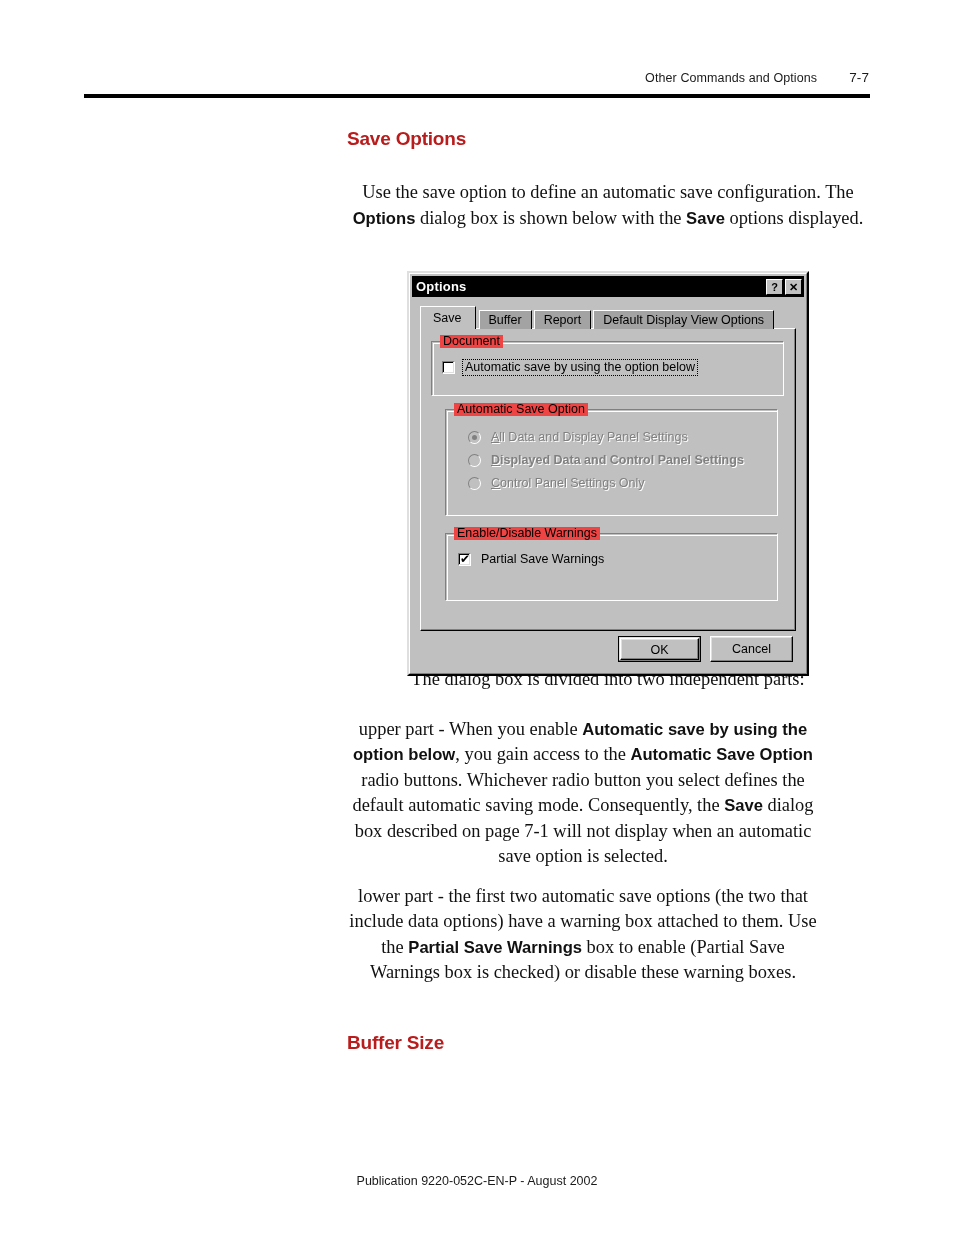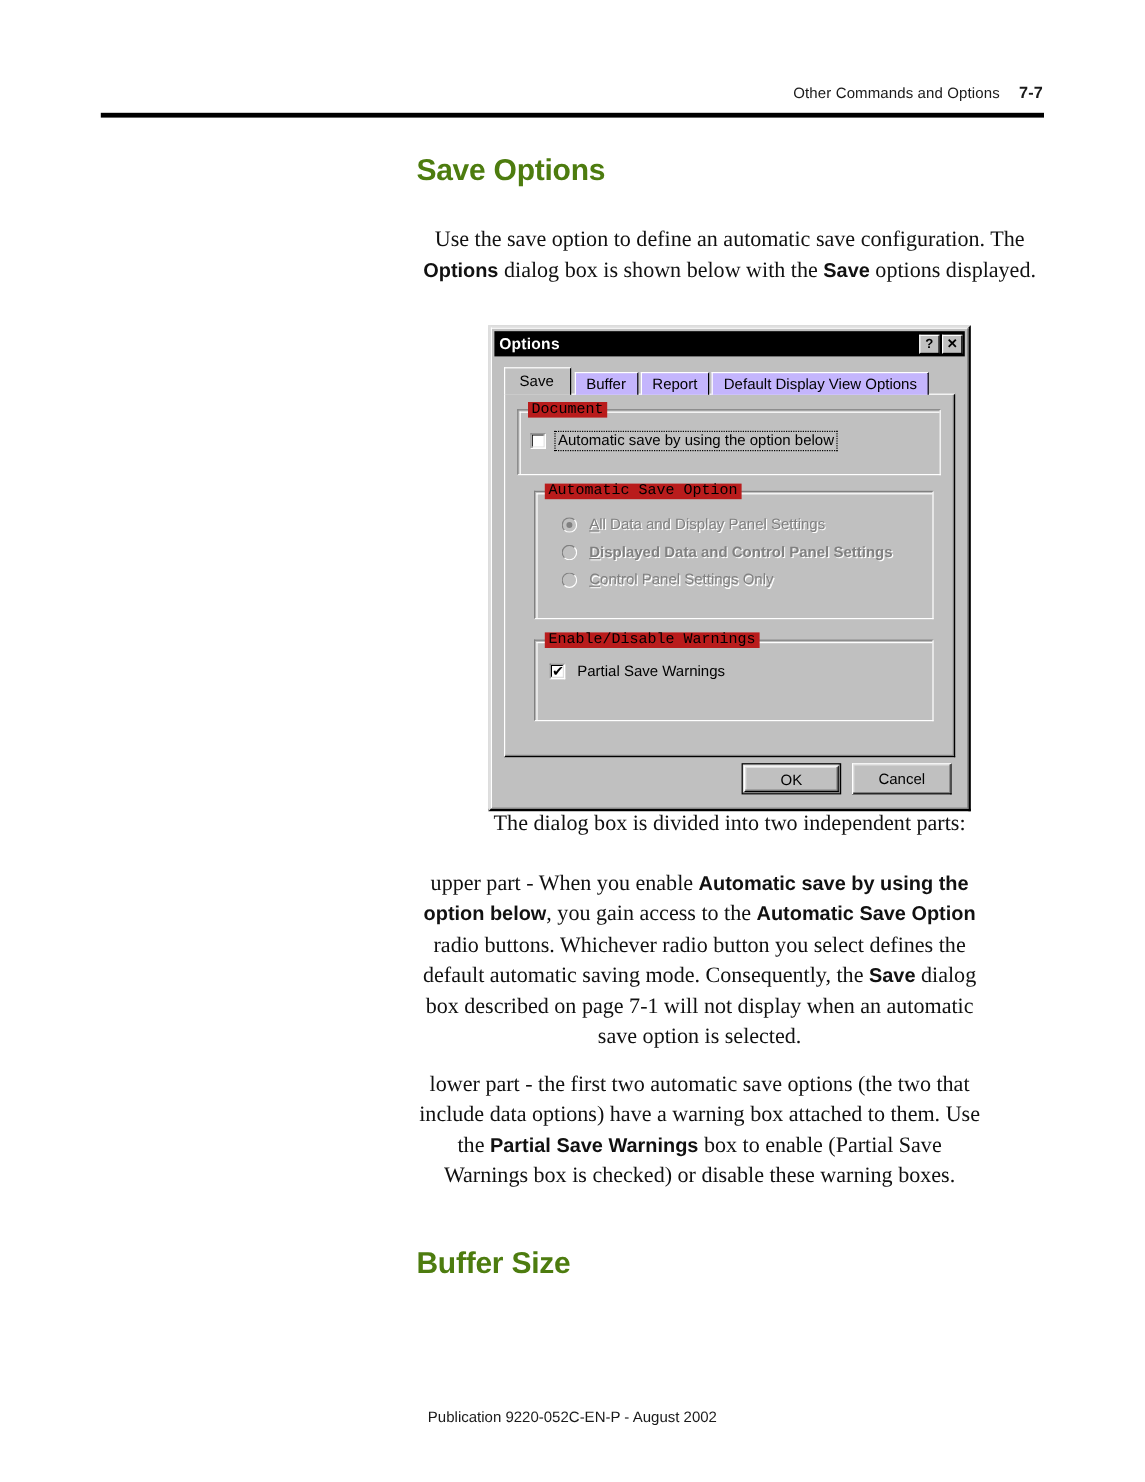--- a/index.html
+++ b/index.html
@@ -27,44 +27,44 @@
     text-align: right;
     font-family: "Liberation Sans", sans-serif;
     font-size: 12.5px;
     letter-spacing: 0.1px;
     color: #1a1a1a;
     padding-right: 1px;
     white-space: nowrap;
   }
   .header-text .hdr-title { }
   .header-text .hdr-page {
-    font-weight: bold;
-    margin-left: 16px;
+    font-weight: normal;
+    margin-left: 32px;
     font-size: 13.5px;
   }
   .header-rule {
     margin-top: 9px;
     height: 4px;
     background: #000000;
   }
 
   
   .content {
     position: absolute;
     left: 347px;
     top: 128px;
     width: 522px;
   }
   h2.section-title {
     font-family: "Liberation Sans", sans-serif;
-    font-size: 25px;
+    font-size: 19px;
     font-weight: bold;
     letter-spacing: -0.2px;
     margin: 0 0 30px 0;
-    color: #4d7c0f;
+    color: #b91c1c;
   }
   p.body-par {
     font-size: 18.4px;
     line-height: 25.5px;
     margin: 0 0 0 0;
     color: #111;
     text-align: center;
   }
   p.body-par b { font-family: "Liberation Sans", sans-serif; font-size: 16.6px; font-weight: bold; }
   .indent-par {
@@ -144,21 +144,21 @@
     margin: 9px 0 0 8px;
     height: 23px;
     display: flex;
     align-items: flex-end;
     z-index: 3;
   }
   .tab {
     height: 19px;
     line-height: 19px;
     padding: 0 9px;
-    background: #c4b5fd;
+    background: #a3a3a3;
     border-top: 1px solid #ffffff;
     border-left: 1px solid #ffffff;
     border-right: 1px solid #000000;
     box-sizing: border-box;
     font-size: 12.5px;
     margin-right: 2px;
     position: relative;
     top: 0px;
   }
   .tab.active {
@@ -207,27 +207,26 @@
     position: absolute;
     left: 1px; top: 1px; right: 0; bottom: 0;
     border-top: 1px solid #ffffff;
     border-left: 1px solid #ffffff;
     pointer-events: none;
   }
   .groupbox > .gb-title {
     position: absolute;
     top: -7px;
     left: 8px;
-    background: #b91c1c;
+    background: #ef4444;
     padding: 0 3px;
     font-size: 12.5px;
     line-height: 13px;
     color: #000;
     z-index: 2;
-    font-family: Liberation Mono, monospace;
   }
   .groupbox.disabled-group { }
 
   
   .ctl-row {
     display: flex;
     align-items: center;
     margin: 3px 0 3px 0;
   }
   .checkbox {

